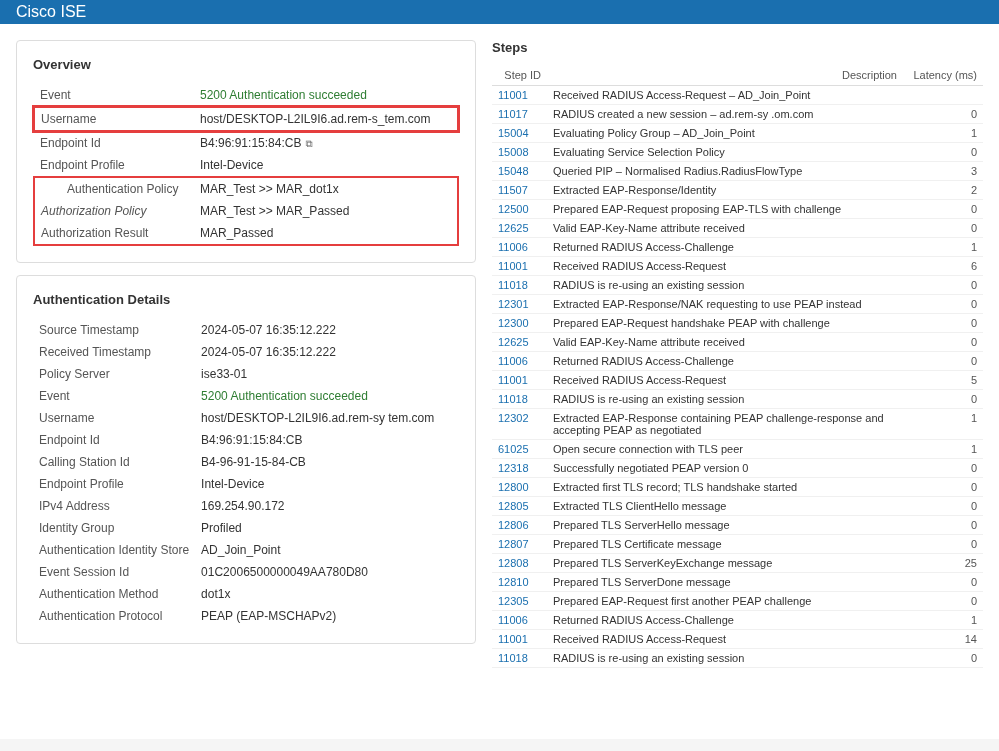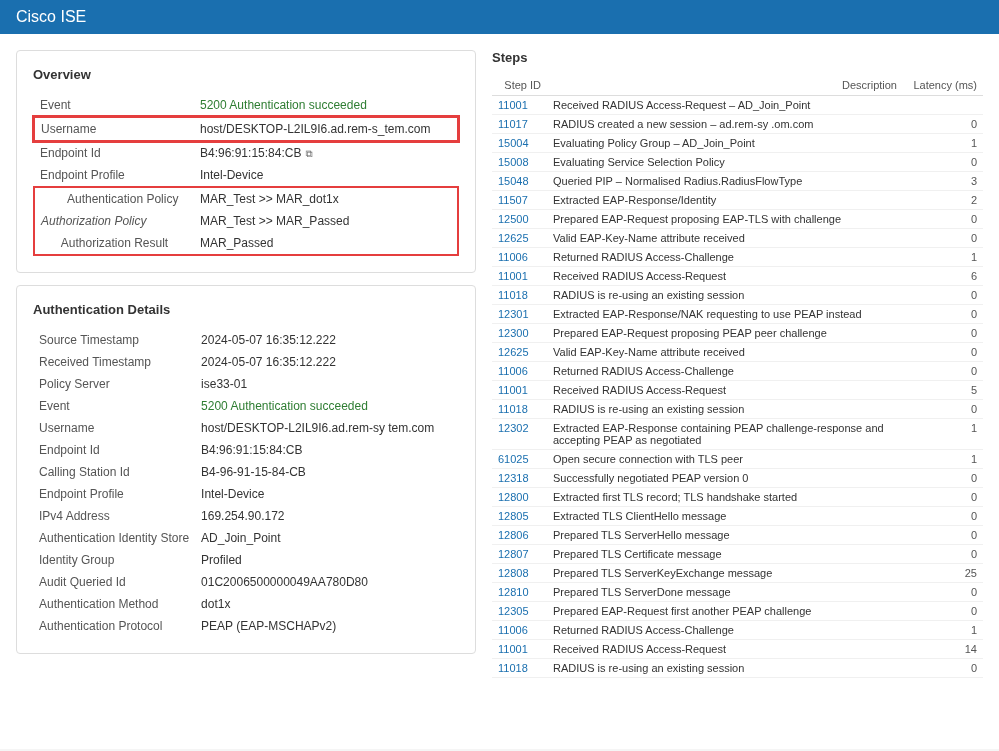--- a/index.html
+++ b/index.html
@@ -3,21 +3,21 @@
   <meta charset="utf-8">
   <style>
     * { box-sizing: border-box; margin: 0; padding: 0; }
     body { font-family: Arial, sans-serif; font-size: 12px; background: #f5f5f5; color: #333; }
 
     .top-bar {
       background: #1a6faf;
       padding: 8px 16px;
       display: flex;
       align-items: center;
-      height: 34px;
+      height: 24px;
     }
     .top-bar-title {
       color: white;
       font-size: 16px;
       font-weight: bold;
     }
     .top-bar-title span {
       font-weight: normal;
     }
 
@@ -160,21 +160,21 @@
             </tr>
             <tr>
               <td style="border-top: 2px solid rgb(229, 62, 62); border-left: 2px solid rgb(229, 62, 62); padding-left: 32px;">Authentication Policy</td>
               <td style="border-top: 2px solid rgb(229, 62, 62); border-right: 2px solid rgb(229, 62, 62);">MAR_Test &gt;&gt; MAR_dot1x</td>
             </tr>
             <tr>
               <td style="border-left: 2px solid rgb(229, 62, 62); font-style: italic;">Authorization Policy</td>
               <td style="border-right: 2px solid rgb(229, 62, 62);">MAR_Test &gt;&gt; MAR_Passed</td>
             </tr>
             <tr>
-              <td style="border-bottom: 2px solid rgb(229, 62, 62); border-left: 2px solid rgb(229, 62, 62); text-align: center;">Authorization Result</td>
+              <td style="border-bottom: 2px solid rgb(229, 62, 62); border-left: 2px solid rgb(229, 62, 62);">Authorization Result</td>
               <td style="border-bottom: 2px solid rgb(229, 62, 62); border-right: 2px solid rgb(229, 62, 62);">MAR_Passed</td>
             </tr>
           </tbody>
       </table>
     </div>
 
     <div class="card">
       <div class="card-title">Authentication Details</div>
       <table class="overview-table">
         <tbody id="auth-details-tbody">
@@ -208,29 +208,29 @@
             </tr>
             <tr>
               <td>Endpoint Profile</td>
               <td>Intel-Device</td>
             </tr>
             <tr>
               <td>IPv4 Address</td>
               <td>169.254.90.172</td>
             </tr>
             <tr>
+              <td>Identity Group</td>
+              <td>Profiled</td>
+            </tr>
+            <tr>
               <td>Authentication Identity Store</td>
               <td>AD_Join_Point</td>
             </tr>
             <tr>
-              <td>Identity Group</td>
-              <td>Profiled</td>
-            </tr>
-            <tr>
-              <td>Audit Queried Id</td>
+              <td>Event Session Id</td>
               <td>01C2006500000049AA780D80</td>
             </tr>
             <tr>
               <td>Authentication Method</td>
               <td>dot1x</td>
             </tr>
             <tr>
               <td>Authentication Protocol</td>
               <td>PEAP (EAP-MSCHAPv2)</td>
             </tr>
@@ -306,21 +306,21 @@
             <td>RADIUS is re-using an existing session</td>
             <td>0</td>
           </tr>
           <tr>
             <td>12301</td>
             <td>Extracted EAP-Response/NAK requesting to use PEAP instead</td>
             <td>0</td>
           </tr>
           <tr>
             <td>12300</td>
-            <td>Prepared EAP-Request proposing PEAP peer challenge</td>
+            <td>Prepared EAP-Request handshake PEAP with challenge</td>
             <td>0</td>
           </tr>
           <tr>
             <td>12625</td>
             <td>Valid EAP-Key-Name attribute received</td>
             <td>0</td>
           </tr>
           <tr>
             <td>11006</td>
             <td>Returned RADIUS Access-Challenge</td>

